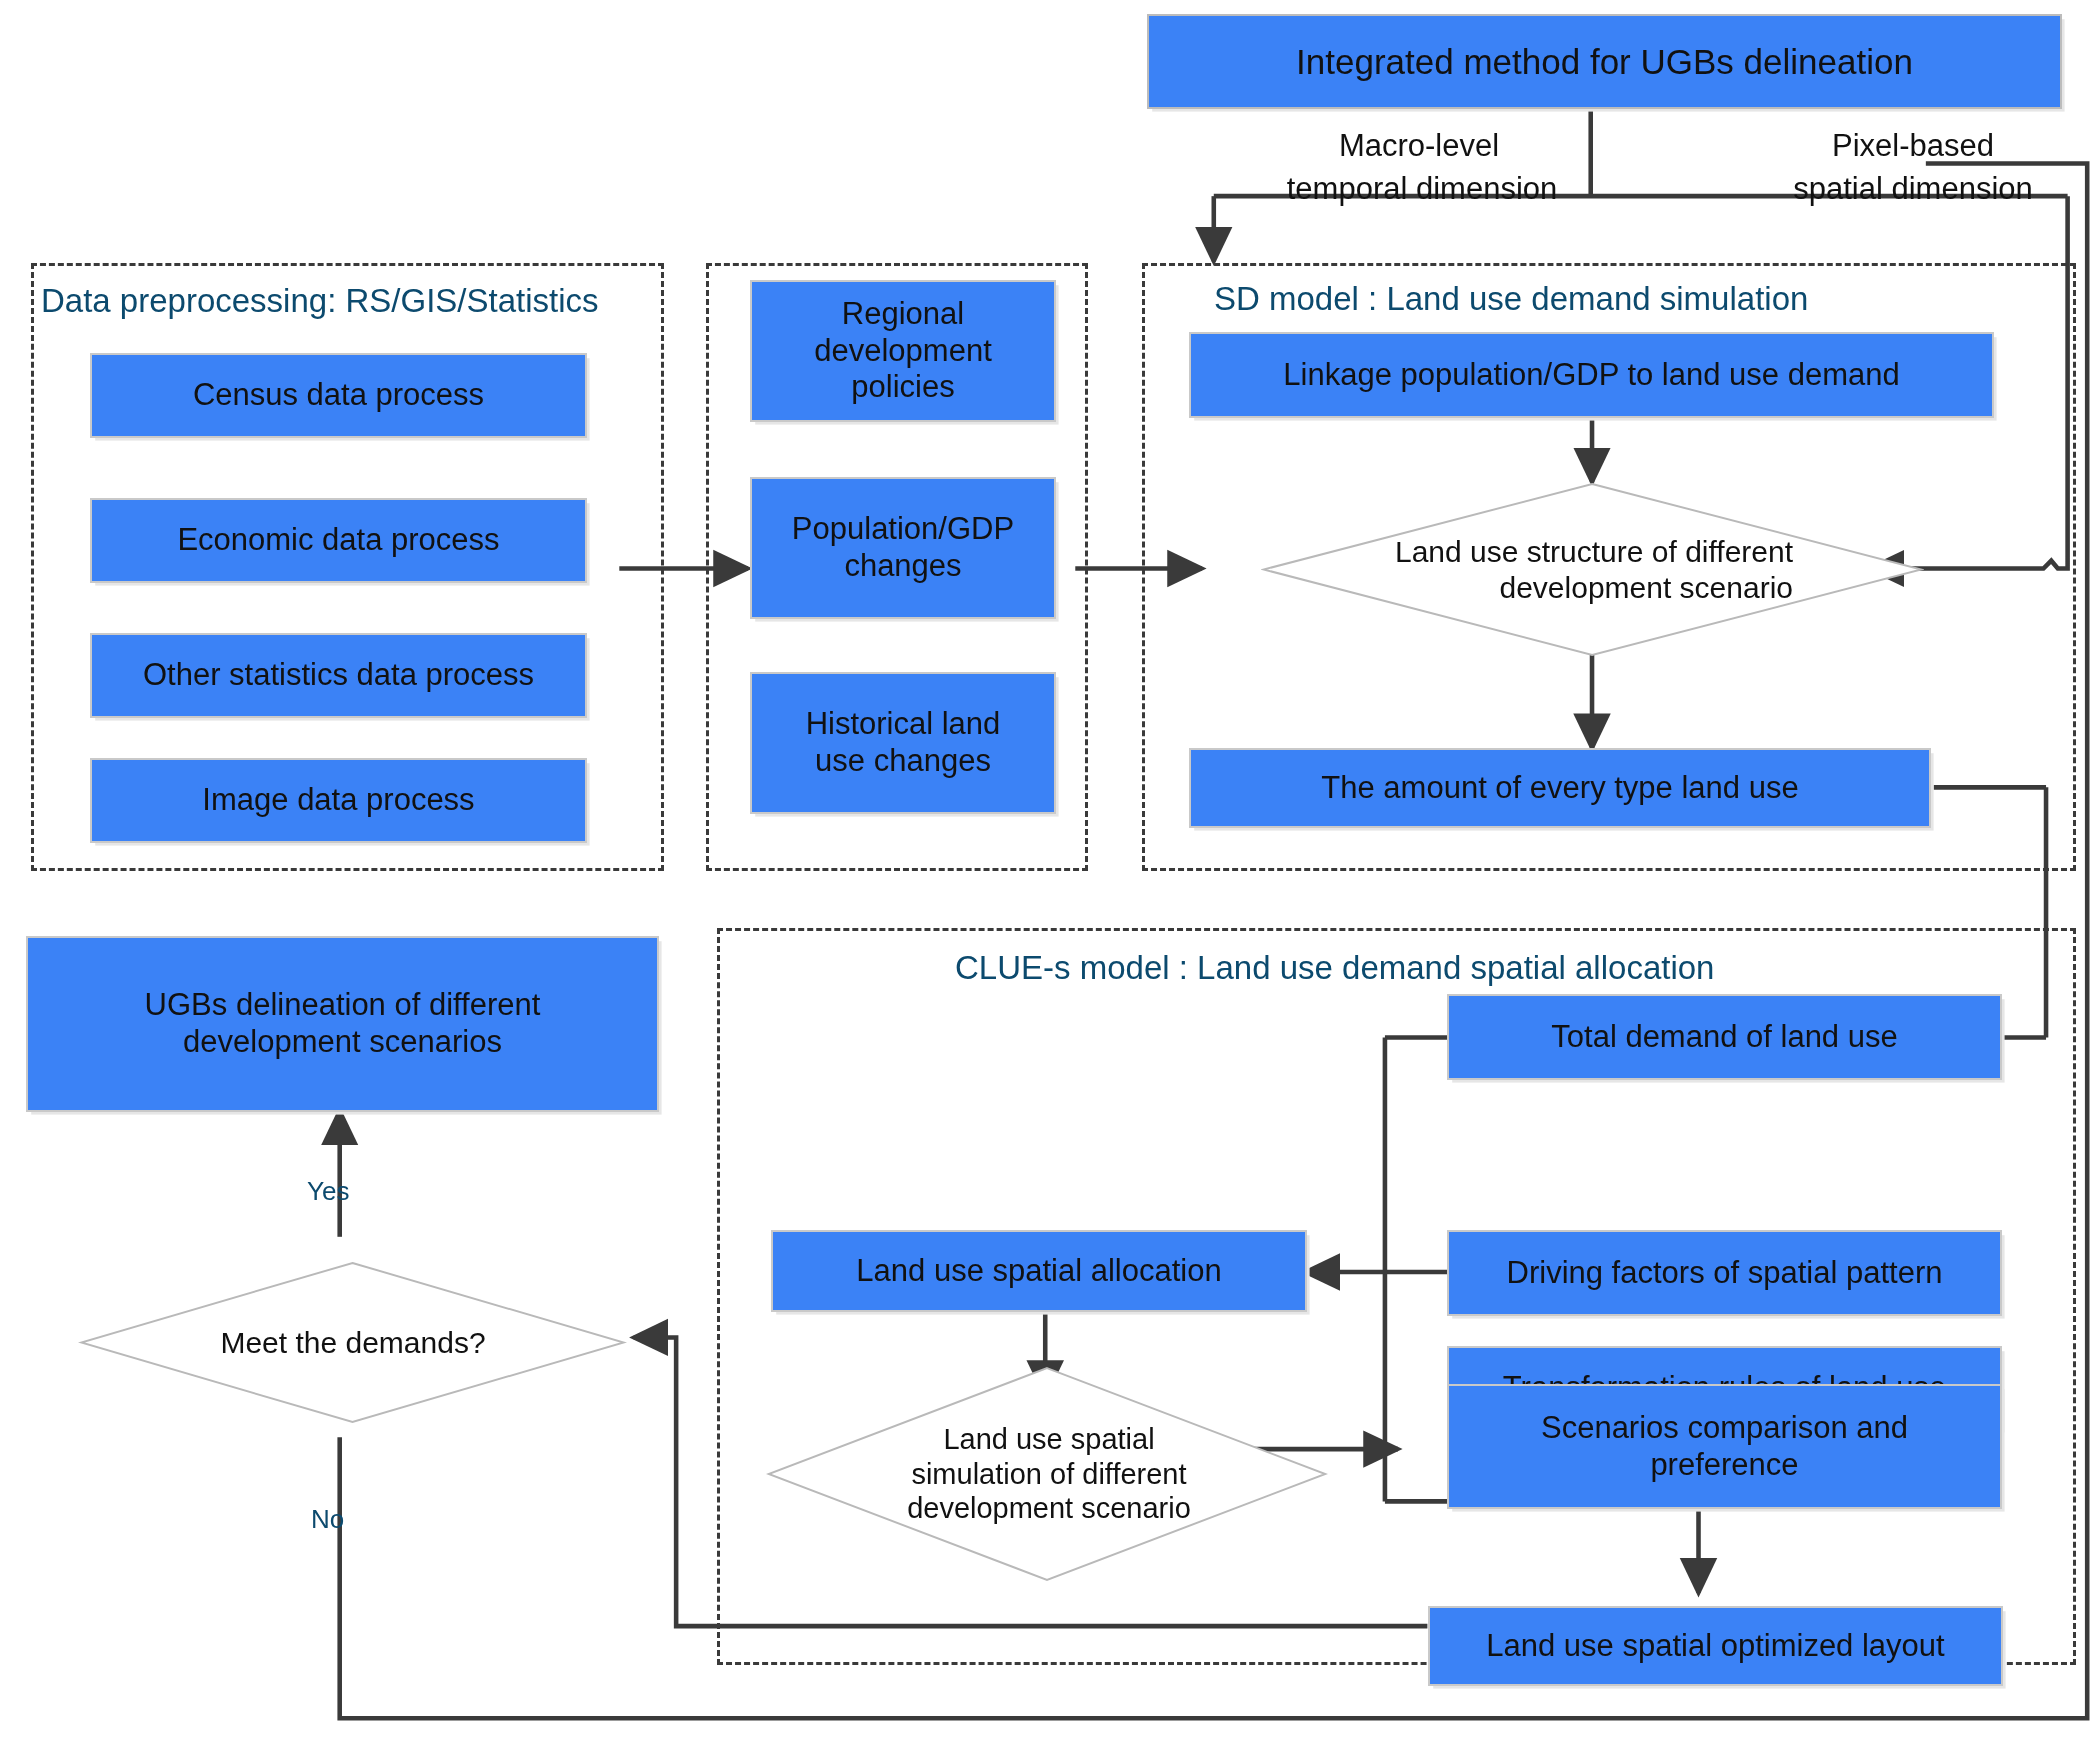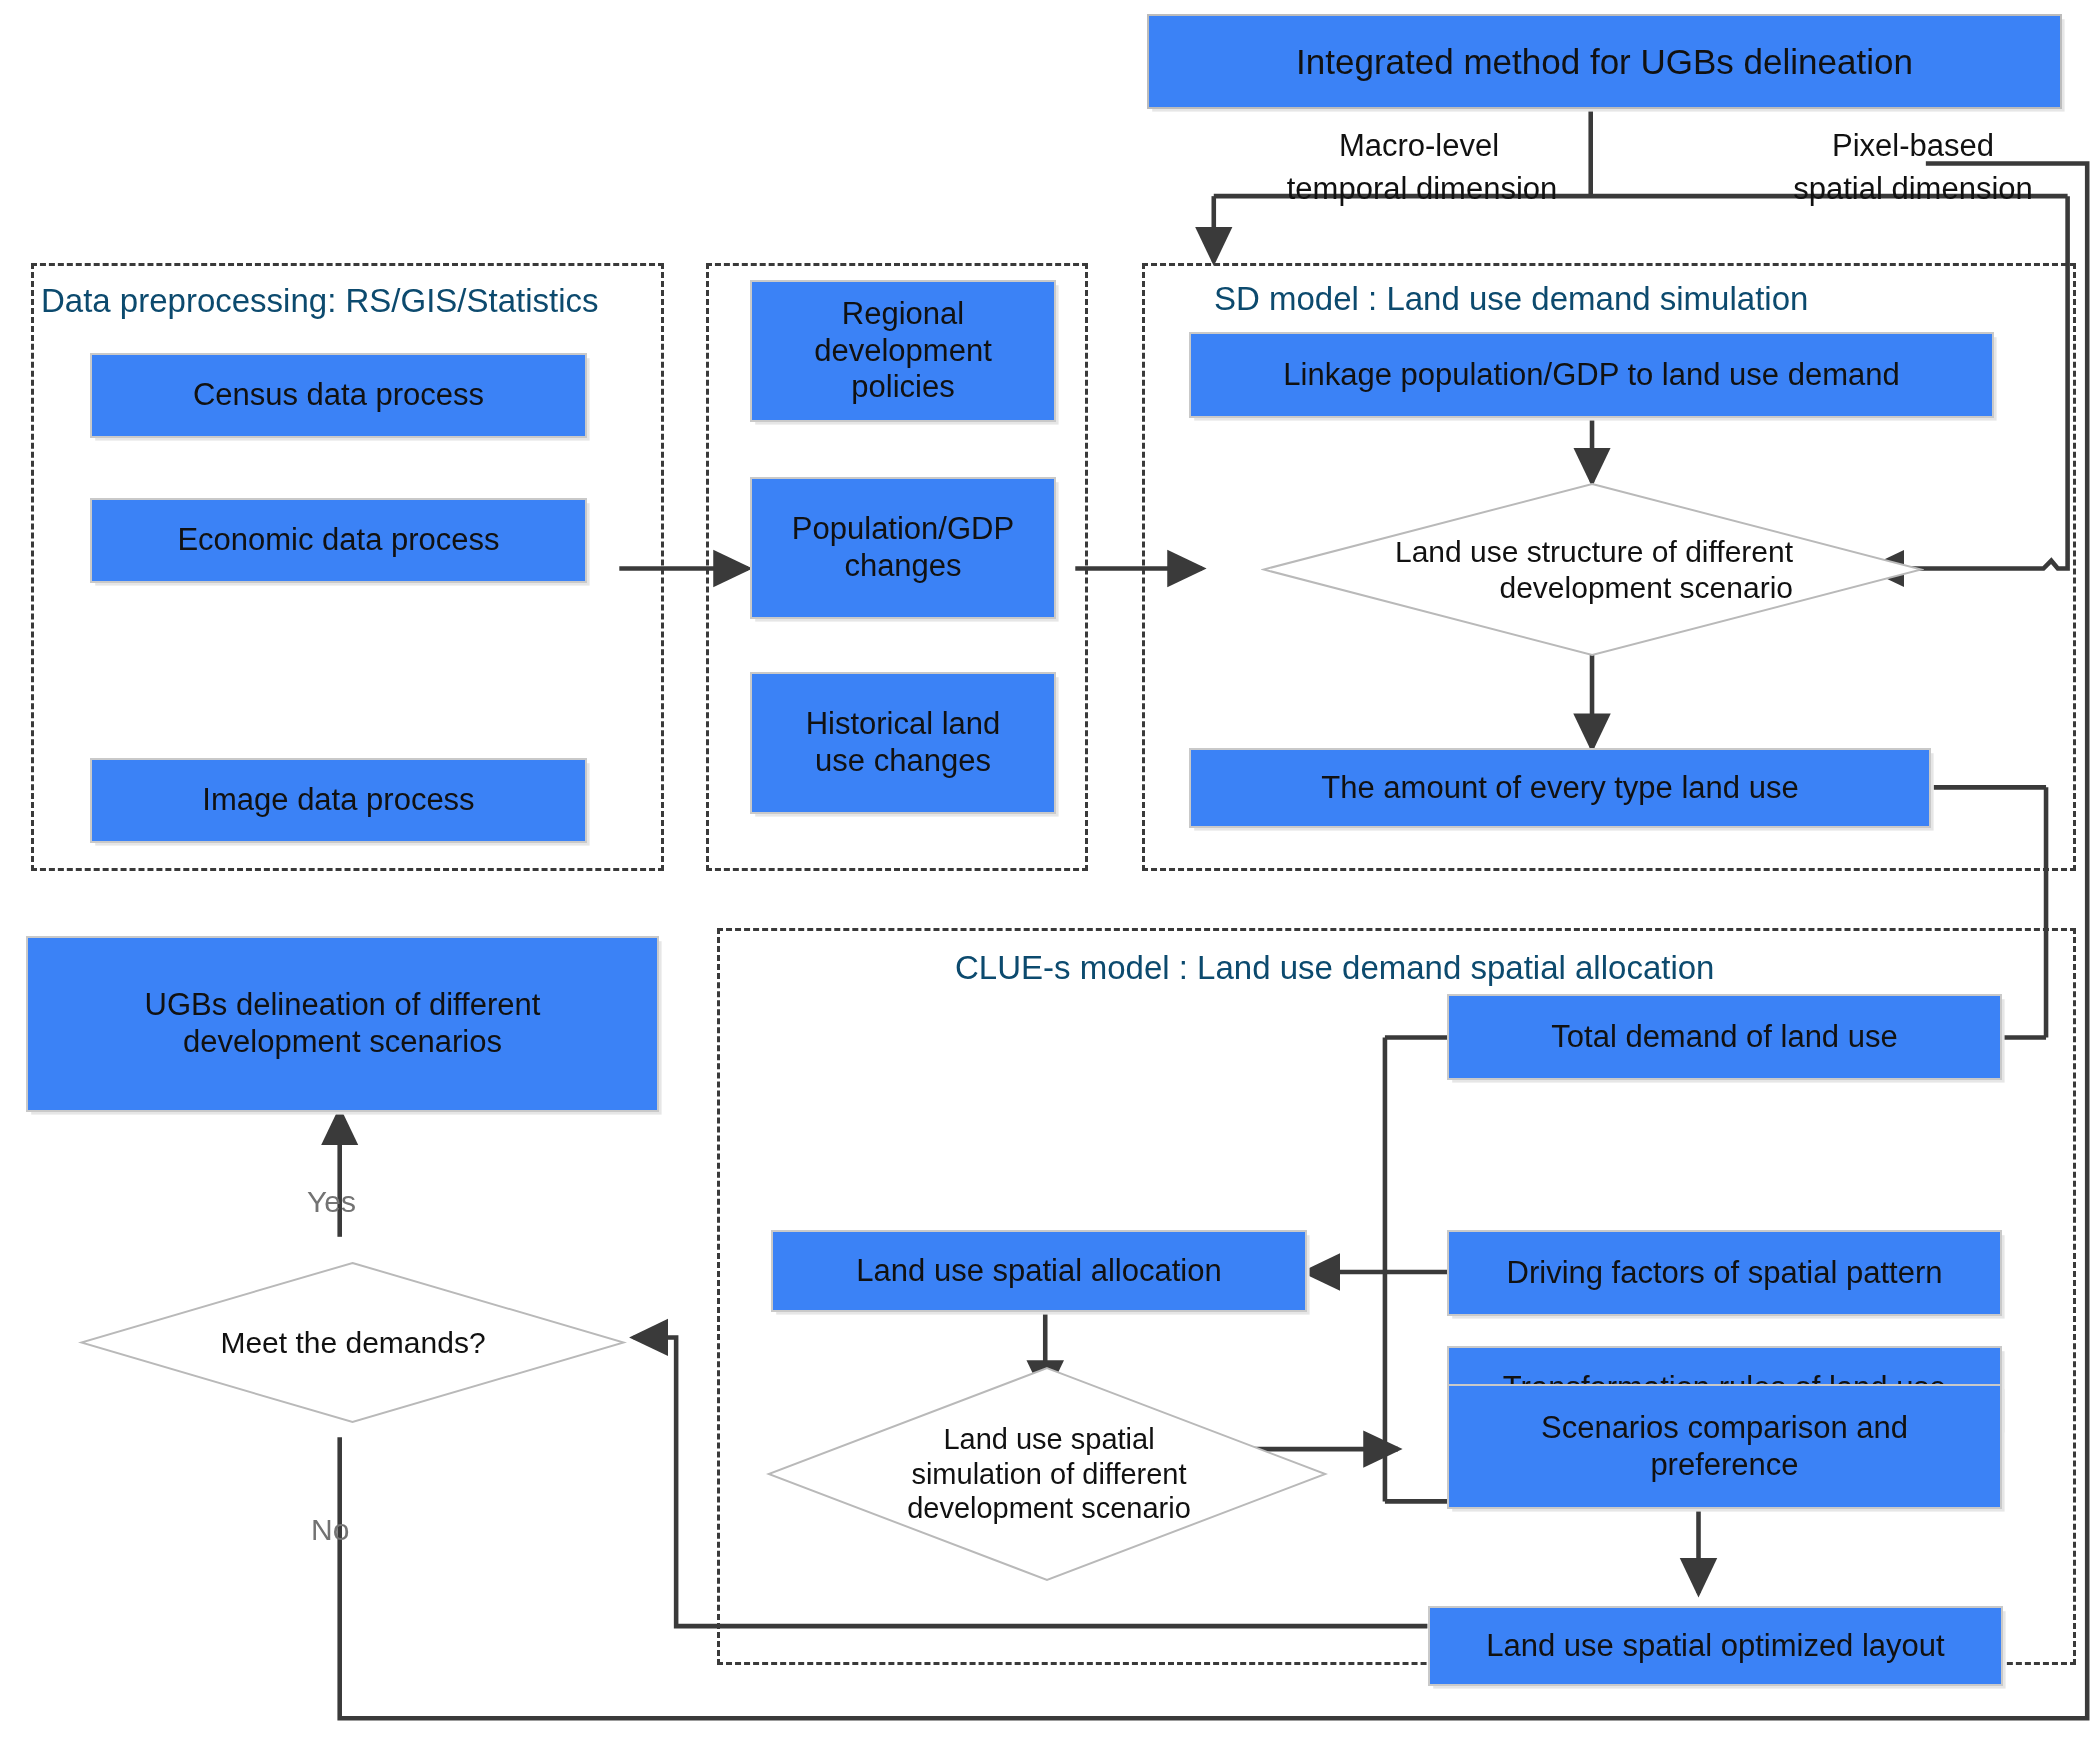--- a/index.html
+++ b/index.html
@@ -12,21 +12,21 @@
 
   .box{position:absolute;box-sizing:border-box;border:2px solid #c9c9c9;background:#3b82f6;
        box-shadow:3.9px 3.9px 0 -1.3px #e6e6e6;display:flex;align-items:center;justify-content:center;
        text-align:center;color:#111;font-size:31px;line-height:1.18;padding:2.6px 6.5px;}
   .box.strong{border:2px solid #bcbcbc;}
 
   .dtext{position:absolute;display:flex;align-items:center;justify-content:center;
          text-align:center;color:#111;font-size:30px;line-height:1.2;pointer-events:none;}
 
   .edge-label{position:absolute;font-size:31px;color:#111;white-space:nowrap;text-align:center;}
-  .flow-label{position:absolute;font-size:30px;color:#737373;white-space:nowrap;margin-top:9px;}
+  .flow-label{position:absolute;font-size:26px;color:#0c4a6e;white-space:nowrap;}
 </style>
 </head>
 <body>
 
 <div id="stage">
 
   <svg viewBox="0 0 3210 2663">
     <defs>
       <marker id="ah" markerWidth="9" markerHeight="9" refX="7.6" refY="4.5" orient="auto" markerUnits="strokeWidth">
         <path d="M0,0.4 L8.6,4.5 L0,8.6 z" fill="#3a3a3a"></path>
@@ -88,20 +88,23 @@
   <div class="edge-label" style="left:1743px;top:171px;width:340px;">spatial dimension</div>
 
   <div class="grp" style="left:31px;top:263px;width:633px;height:608px;"></div>
   <div class="grp-title" style="left:41px;top:282px;">Data preprocessing: RS/GIS/Statistics</div>
 
   <div class="box" style="left:90px;top:353px;width:497px;height:85px;">
     <span>Census data process</span>
   </div>
   <div class="box" style="left:90px;top:498px;width:497px;height:85px;">
     <span>Economic data process</span>
+  </div>
+  <div class="box" style="left:90px;top:633px;width:497px;height:85px;">
+    <span>Other statistics data process</span>
   </div>
   <div class="box" style="left:90px;top:758px;width:497px;height:85px;">
     <span>Image data process</span>
   </div>
 
   <div class="grp" style="left:706px;top:263px;width:382px;height:608px;"></div>
 
   <div class="box" style="left:750px;top:280px;width:306px;height:142px;white-space:pre-line;">
     <span>Regional
 development

